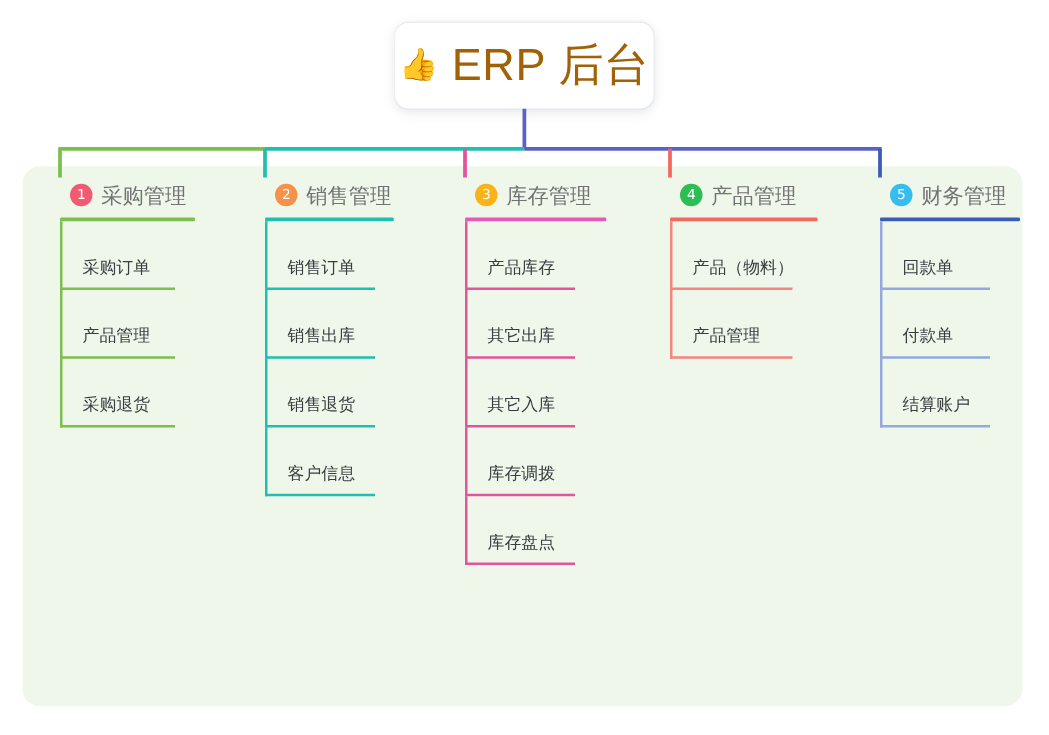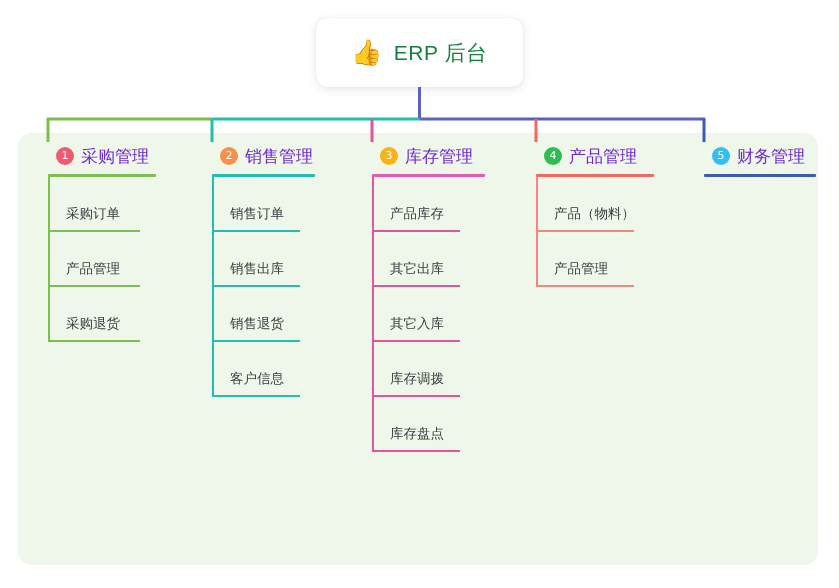--- a/index.html
+++ b/index.html
@@ -48,22 +48,22 @@
     align-items: center;
     justify-content: center;
     gap: 11px;
   }
   .root-emoji {
     font-size: 25px;
     line-height: 1;
     display: inline-block;
   }
   .root-title {
-    font-size: 21px;
-    color: #15803d;
+    font-size: 36px;
+    color: #a16207;
     letter-spacing: 0.5px;
     white-space: nowrap;
   }
 
   
   #wires {
     position: absolute;
     left: 0;
     top: 0;
     width: 839px;
@@ -89,21 +89,21 @@
     border-radius: 50%;
     color: #ffffff;
     font-size: 11px;
     line-height: 18px;
     text-align: center;
     font-family: "DejaVu Sans", sans-serif;
     flex: 0 0 auto;
   }
   .col-title {
     font-size: 17px;
-    color: #6d28d9;
+    color: #737373;
     white-space: nowrap;
   }
   .head-rule {
     height: 3px;
     margin-top: 6px;
     border-radius: 1px;
   }
 
   
   .leaves {
@@ -268,16 +268,33 @@
             <div class="leaf-label">产品管理</div>
           </div>
         </div>
       </div>
       <div class="column" style="left: 692px; width: 126px;">
         <div class="col-head">
           <span class="badge" style="background: rgb(53, 189, 240);">5</span>
           <span class="col-title">财务管理</span>
         </div>
         <div class="head-rule" style="background: rgb(59, 91, 181); width: 112px; margin-left: 12px;"></div>
+        <div class="leaves">
+          <div class="leaf">
+            <div class="leaf-stem" style="background: rgb(147, 169, 222);"></div>
+            <div class="leaf-rule" style="background: rgb(147, 169, 222); width: 88px;"></div>
+            <div class="leaf-label">回款单</div>
+          </div>
+          <div class="leaf">
+            <div class="leaf-stem" style="background: rgb(147, 169, 222);"></div>
+            <div class="leaf-rule" style="background: rgb(147, 169, 222); width: 88px;"></div>
+            <div class="leaf-label">付款单</div>
+          </div>
+          <div class="leaf">
+            <div class="leaf-stem" style="background: rgb(147, 169, 222);"></div>
+            <div class="leaf-rule" style="background: rgb(147, 169, 222); width: 88px;"></div>
+            <div class="leaf-label">结算账户</div>
+          </div>
+        </div>
       </div>
     </div>
 
 </div>
 
 </body></html>

